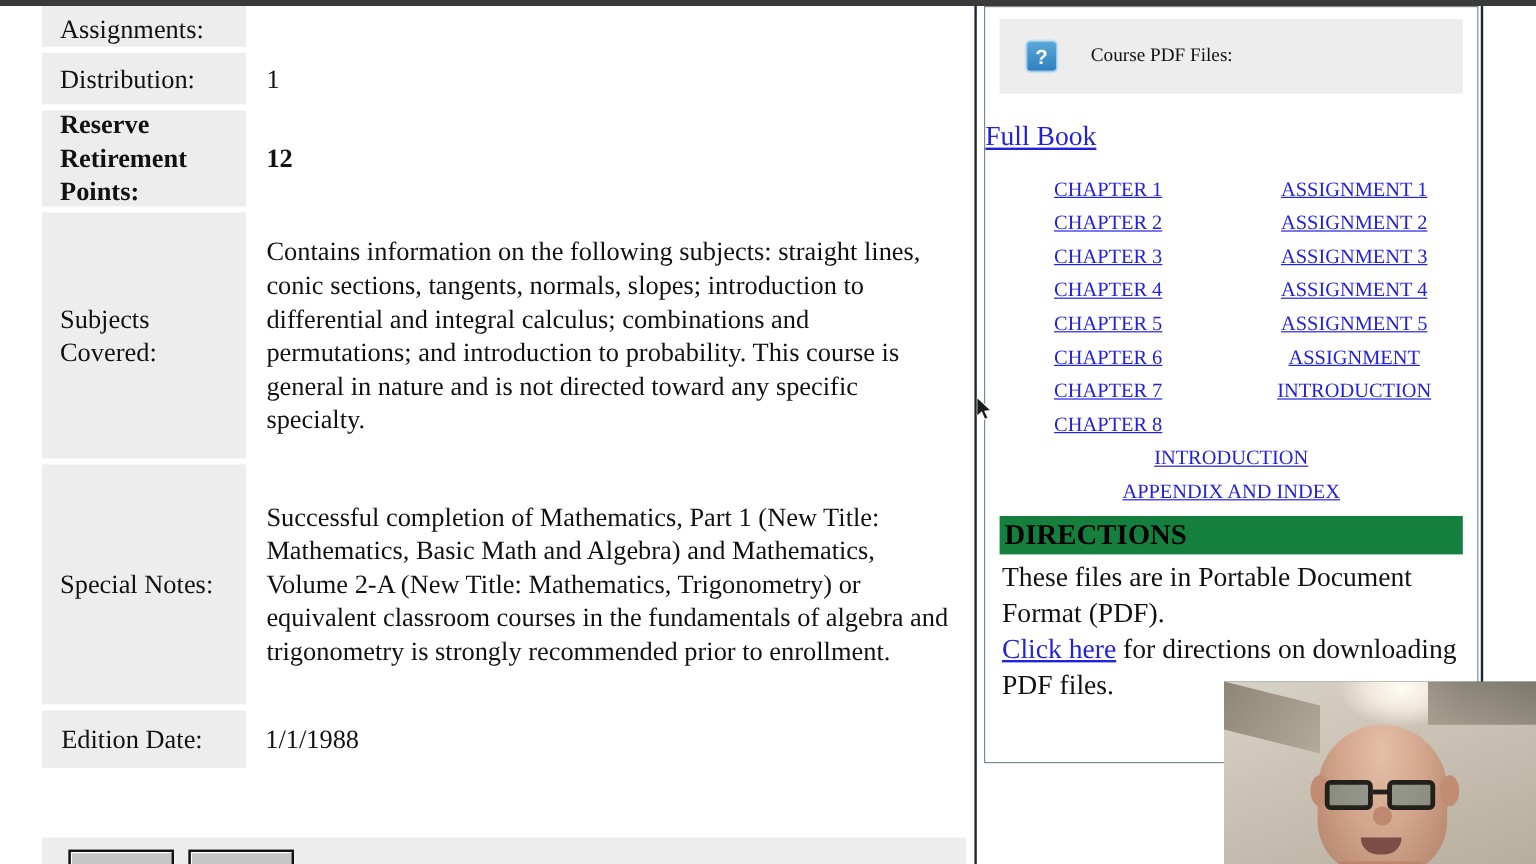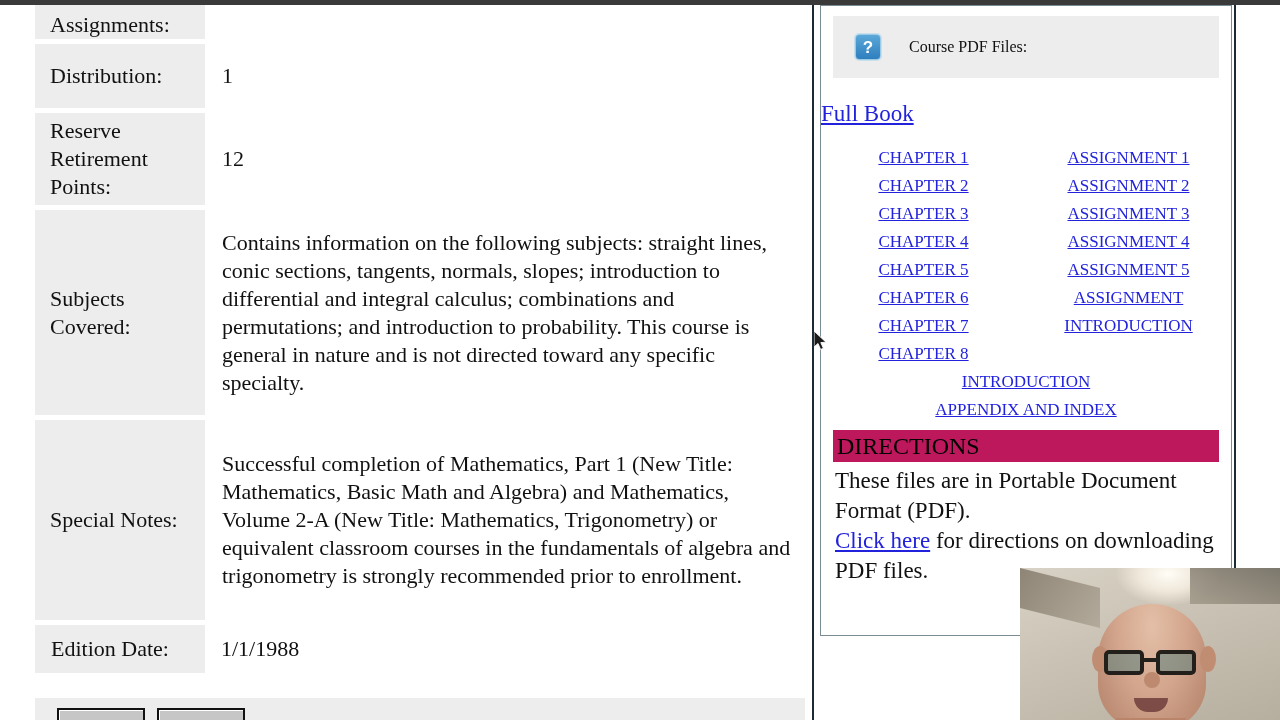--- a/index.html
+++ b/index.html
@@ -55,23 +55,23 @@
     color: #111;
     display: flex;
     align-items: center;
   }
   .row .label .lbl-inner { display: block; }
   .row .value .val-inner { display: block; }
 
   .row.r-assignments .label { height: 34px; padding-top: 12px; padding-bottom: 0; align-items: flex-end; }
   .row.r-assignments .value { height: 34px; padding-top: 0; padding-bottom: 0; }
   .row.r-distribution .label,
-  .row.r-distribution .value { height: 64px; }
+  .row.r-distribution .value { height: 43px; }
   .row.r-reserve .label,
-  .row.r-reserve .value { height: 92px; }
+  .row.r-reserve .value { height: 80px; font-weight: bold; }
   .row.r-subjects .label,
   .row.r-subjects .value { height: 205px; }
   .row.r-notes .label,
   .row.r-notes .value { height: 200px; }
   .row.r-edition .label,
   .row.r-edition .value { height: 48px; padding-left: 16px; }
 
   
   #button-strip {
     position: absolute;
@@ -159,22 +159,22 @@
   .link-col.assign .pdflink.twoline { line-height: 28px; }
 
   #wide-links {
     text-align: center;
     margin-top: 0px;
   }
   #wide-links .pdflink { display: block; }
 
   #directions-head {
     margin: 6px 12px 0 12px;
-    background: #be185d;
-    font-weight: normal;
+    background: #15803d;
+    font-weight: bold;
     font-size: 24px;
     padding: 2px 4px 2px 4px;
     color: #000;
     line-height: 28px;
   }
   #directions-body {
     margin: 4px 12px 0 14px;
     font-size: 23px;
     line-height: 30px;
     color: #111;

